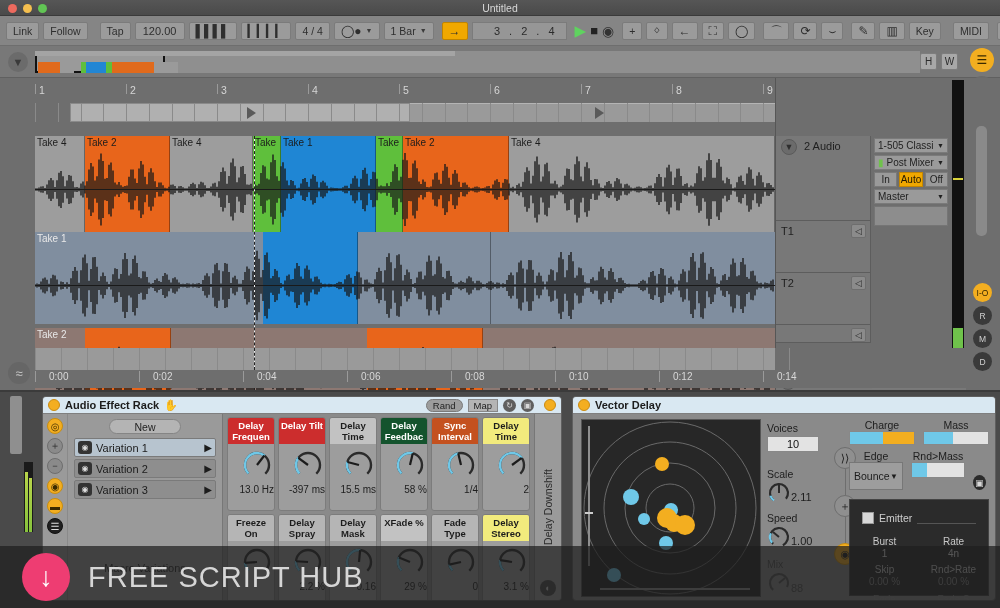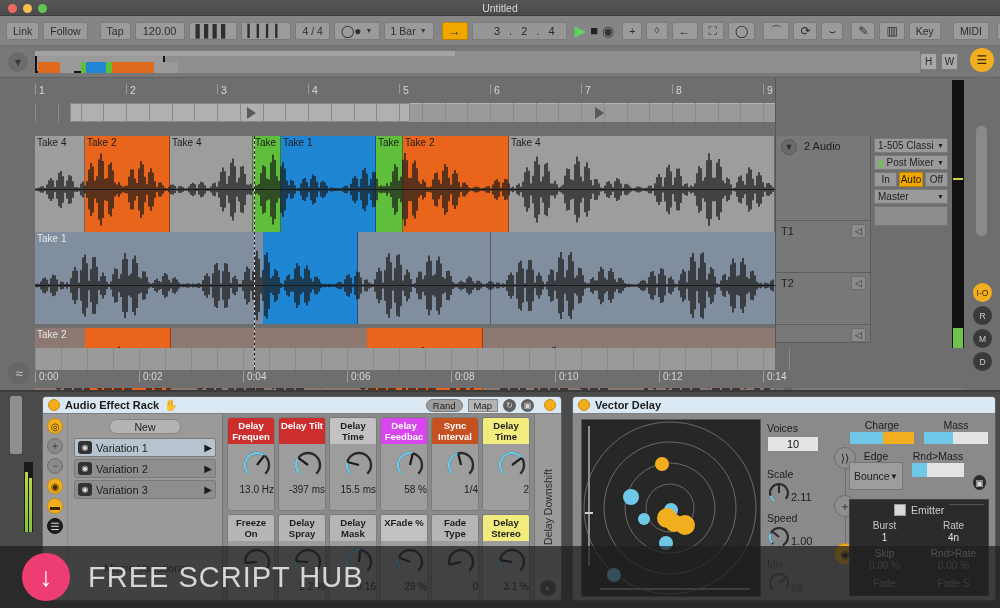--- a/index.html
+++ b/index.html
@@ -208,21 +208,21 @@
     position:absolute; left:0; top:348px; width:966px; height:40px;
     background:#6e6e6e;
   }
   .tb-scrub {
     position:absolute; left:35px; top:0; width:740px; height:22px;
     background:#9a9a9a;
   }
   .tb-lbls { position:absolute; left:35px; top:23px; width:740px; height:14px; }
   .tlabel {
     position:absolute; top:0; font-size:10px; color:#d8d8d8;
-    padding-left:3px; border-left:1px solid #9a9a9a;
+    padding-left:13px; border-left:1px solid #9a9a9a;
   }
   .wave-ic {
     position:absolute; left:8px; top:14px; width:22px; height:22px;
     border-radius:50%; background:#666; color:#c8c8c8;
     display:flex; align-items:center; justify-content:center; font-size:13px;
   }
 
   
   .rail {
     position:absolute; right:0; top:78px; width:34px; height:312px;
@@ -376,21 +376,21 @@
   .slider .b { position:absolute; top:0; bottom:0; background:#f3ae20; }
   .dropdn {
     height:28px; background:#9d9d9d; border:1px solid #777;
     font-size:10.5px; color:#1c1c1c; display:flex; align-items:center;
     padding:0 4px; position:relative;
   }
   .emitter {
     position:absolute; left:0; right:0; top:80px; bottom:0;
     background:#2b2b2b; border:1px solid #444;
   }
-  .em-hdr { display:flex; align-items:flex-start; gap:5px; padding:4px;margin-left:40px; }
+  .em-hdr { display:flex; align-items:flex-end; gap:5px; padding:12px; }
   .em-chk { width:12px; height:12px; background:#d8d8d8; border:1px solid #999; }
   .em-line { flex:1; height:1px; background:#555; }
   .em-grid {
     display:grid; grid-template-columns:1fr 1fr; text-align:center;
     font-size:10px; color:#c8c8c8; row-gap:1px;
   }
   .em-grid .v { color:#e4e4e4; }
   .em-grid .dim { color:#8c8c8c; }
 
   
@@ -833,21 +833,21 @@
           <div class="macro">
             <div class="mlbl" style="background:#c2c2c2;color:#1c1c1c">Delay Time</div>
             <svg class="knob" viewBox="0 0 34 34">
               <circle cx="17" cy="17" r="12" fill="none" stroke="#2b2b2b" stroke-width="2.4" stroke-dasharray="56.548667764616276 200" transform="rotate(135 17 17)"></circle>
               <circle cx="17" cy="17" r="12" fill="none" stroke="#6fc8e8" stroke-width="2.4" stroke-dasharray="12.440706908215581 200" transform="rotate(135 17 17)"></circle>
               <line x1="17" y1="17" x2="5.377002066456427" y2="14.015721354021741" stroke="#1c1c1c" stroke-width="2.2"></line>
             </svg>
             <div class="mval">15.5 ms</div>
           </div>
           <div class="macro">
-            <div class="mlbl" style="background:#d946ef;color:#ffffff">Delay Feedbac</div>
+            <div class="mlbl" style="background:#14532d;color:#ffffff">Delay Feedbac</div>
             <svg class="knob" viewBox="0 0 34 34">
               <circle cx="17" cy="17" r="12" fill="none" stroke="#2b2b2b" stroke-width="2.4" stroke-dasharray="56.548667764616276 200" transform="rotate(135 17 17)"></circle>
               <circle cx="17" cy="17" r="12" fill="none" stroke="#6fc8e8" stroke-width="2.4" stroke-dasharray="31.101767270538954 200" transform="rotate(135 17 17)"></circle>
               <line x1="17" y1="17" x2="19.801344366270865" y2="5.331560955227882" stroke="#1c1c1c" stroke-width="2.2"></line>
             </svg>
             <div class="mval">58 %</div>
           </div>
           <div class="macro">
             <div class="mlbl" style="background:#c4511f;color:#ffffff">Sync Interval</div>
             <svg class="knob" viewBox="0 0 34 34">

